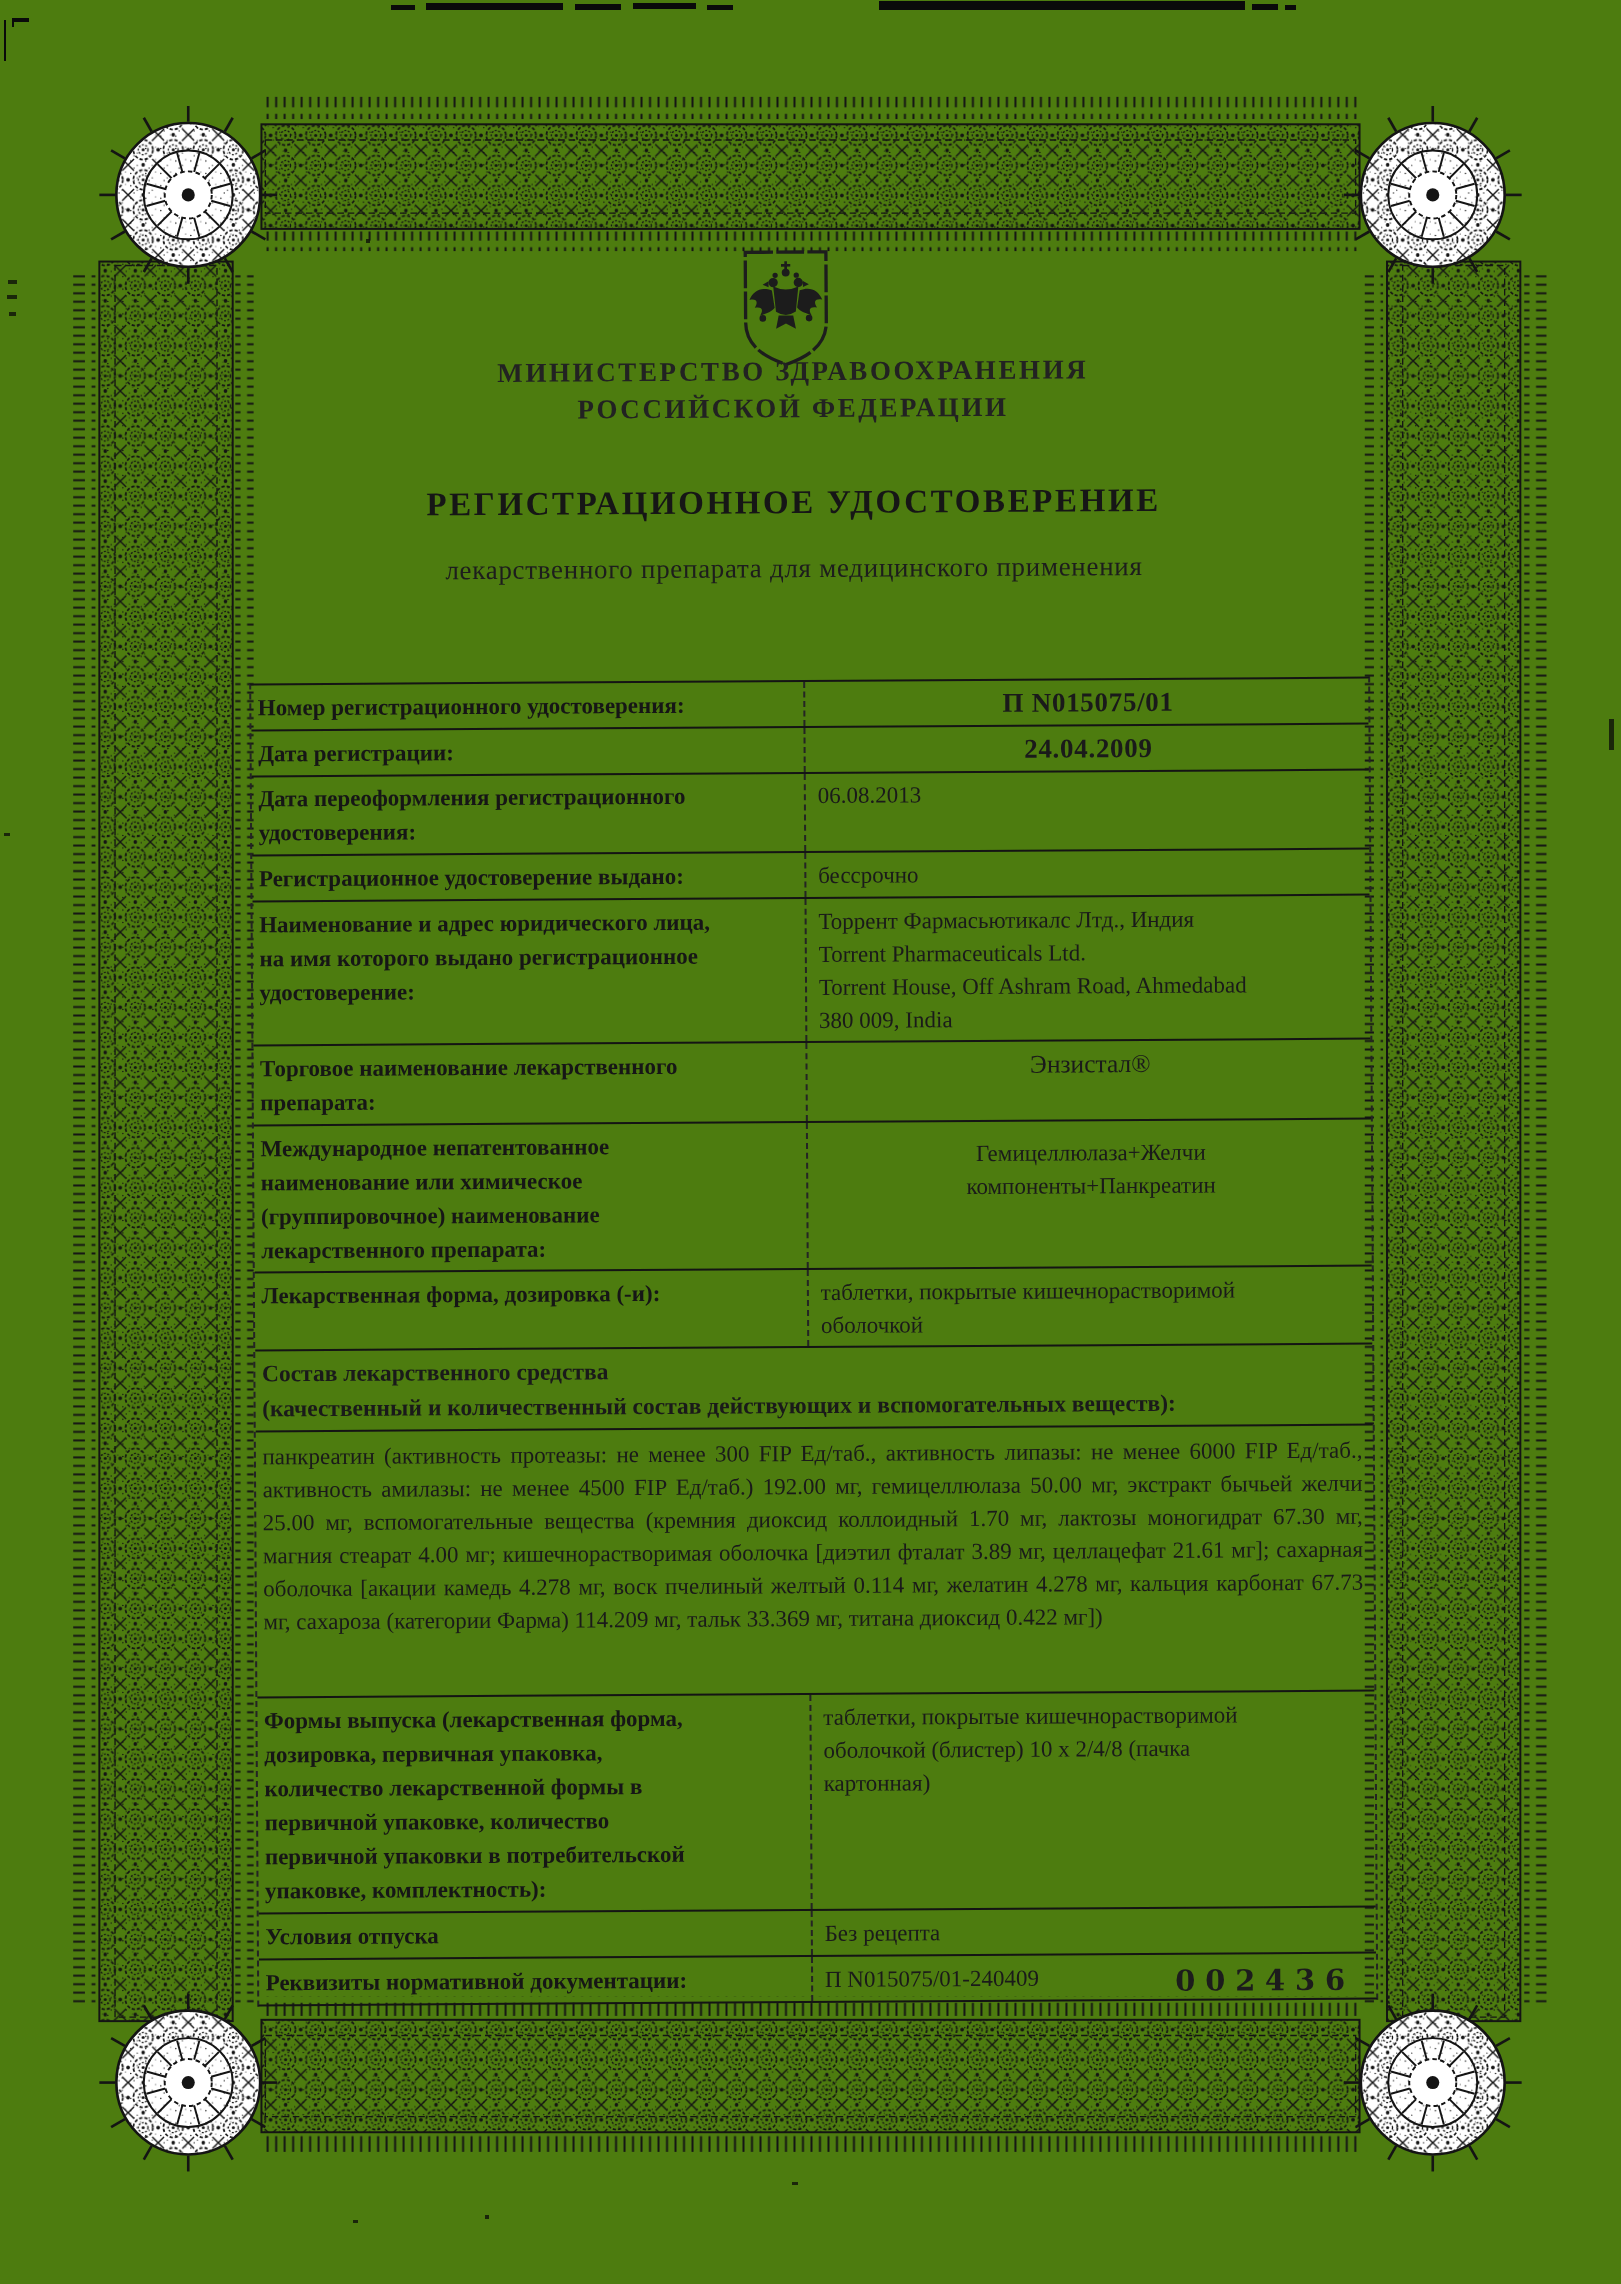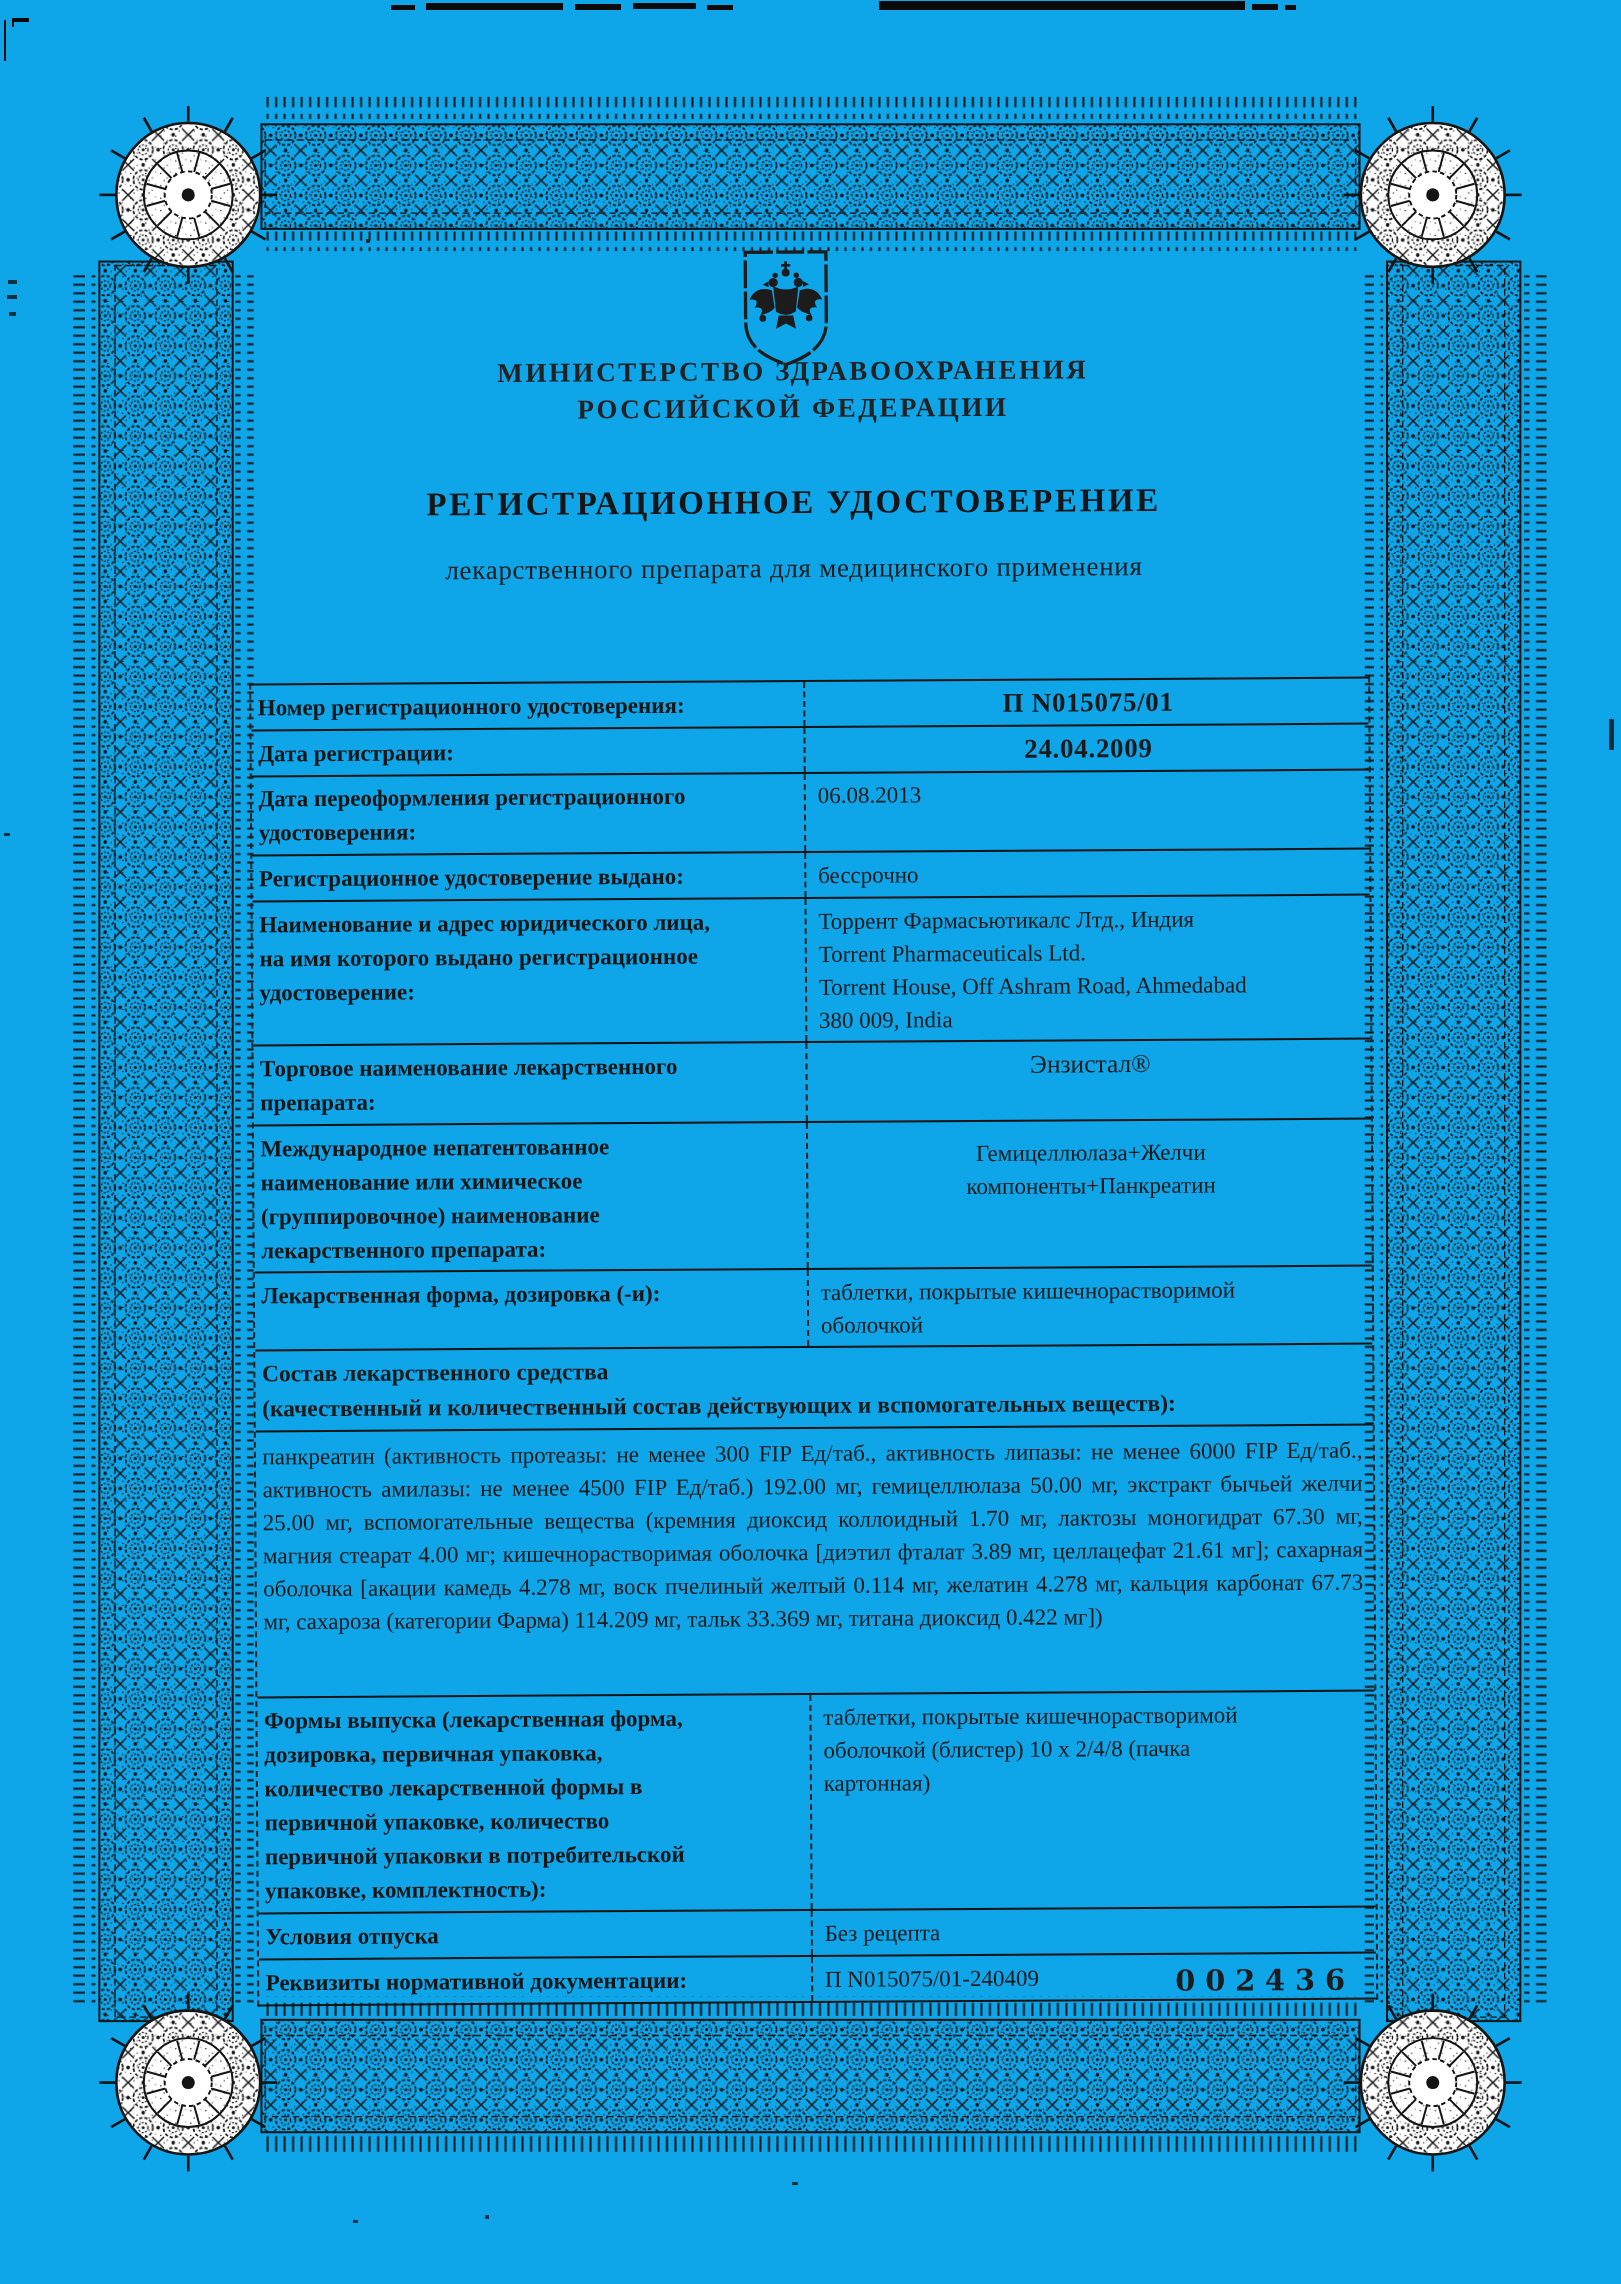--- a/index.html
+++ b/index.html
@@ -1,16 +1,16 @@
 <!DOCTYPE html>
 <html style="font-size:10.5px"><head>
 <meta charset="utf-8">
 <style>
   html,body{margin:0;padding:0;background:#ffffff;}
-  .page{position:relative;width:1621px;height:2284px;background:#0ea5e9;overflow:hidden;
+  .page{position:relative;width:1621px;height:2284px;background:#4d7c0f;overflow:hidden;
         font-family:"Liberation Serif","DejaVu Serif",serif;color:#1a1a1a;}
   .frame-svg{position:absolute;left:0;top:0;width:1621px;height:2284px;}
   .content{position:absolute;left:0;top:0;width:1621px;height:2284px;
            transform:rotate(-0.35deg);transform-origin:811px 1144px;}
   .emblem{position:absolute;left:740px;top:248px;width:102px;height:119px;}
   .ministry-block{position:absolute;left:222px;top:353px;width:1151px;text-align:center;}
   .ministry-line{font-size:27px;line-height:37px;letter-spacing:2.6px;font-weight:600;color:#222;}
   .doc-title{position:absolute;left:222px;top:484px;width:1151px;text-align:center;
              font-size:33px;font-weight:bold;letter-spacing:2.6px;color:#161616;}
   .doc-subtitle{position:absolute;left:222px;top:553px;width:1151px;text-align:center;

